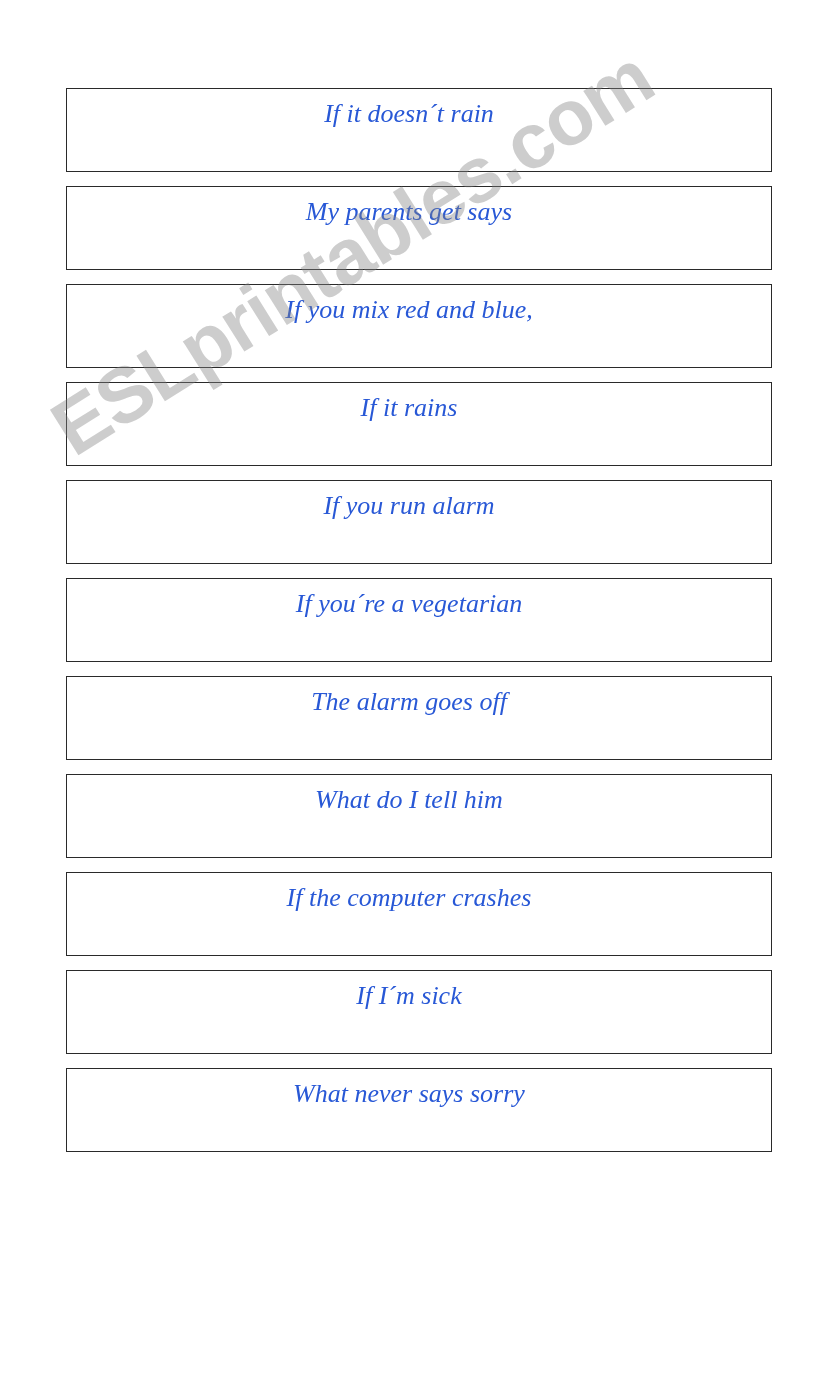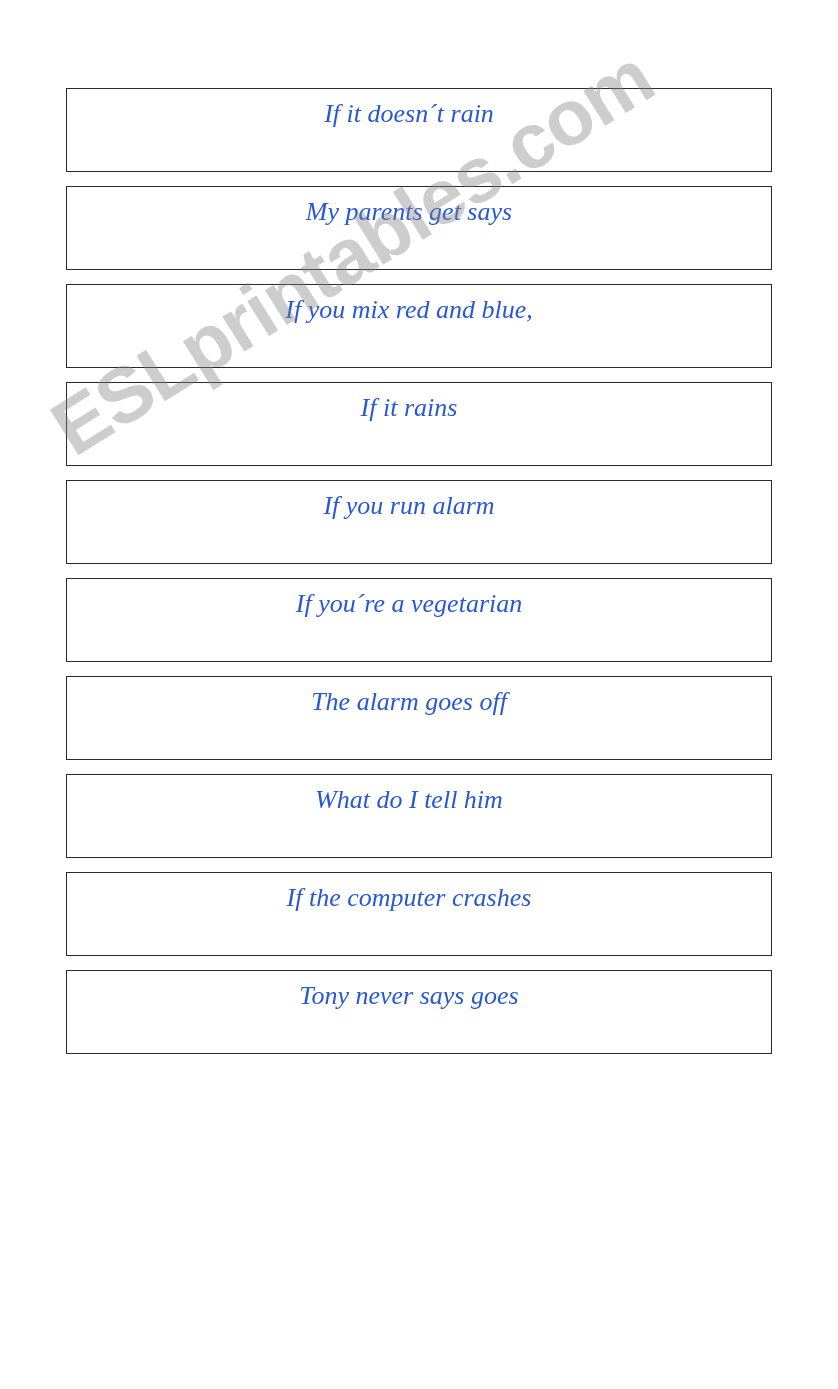--- a/index.html
+++ b/index.html
@@ -77,17 +77,20 @@
   <div class="box">
     <span class="box-text">The alarm goes off</span>
   </div>
   <div class="box">
     <span class="box-text">What do I tell him</span>
   </div>
   <div class="box">
     <span class="box-text">If the computer crashes</span>
   </div>
   <div class="box">
-    <span class="box-text">Tony never says goes</span>
+    <span class="box-text">If I´m sick</span>
+  </div>
+  <div class="box">
+    <span class="box-text">What never says sorry</span>
   </div>
 </div>
 
 <div class="watermark">ESLprintables.com</div>
 
 </body></html>

